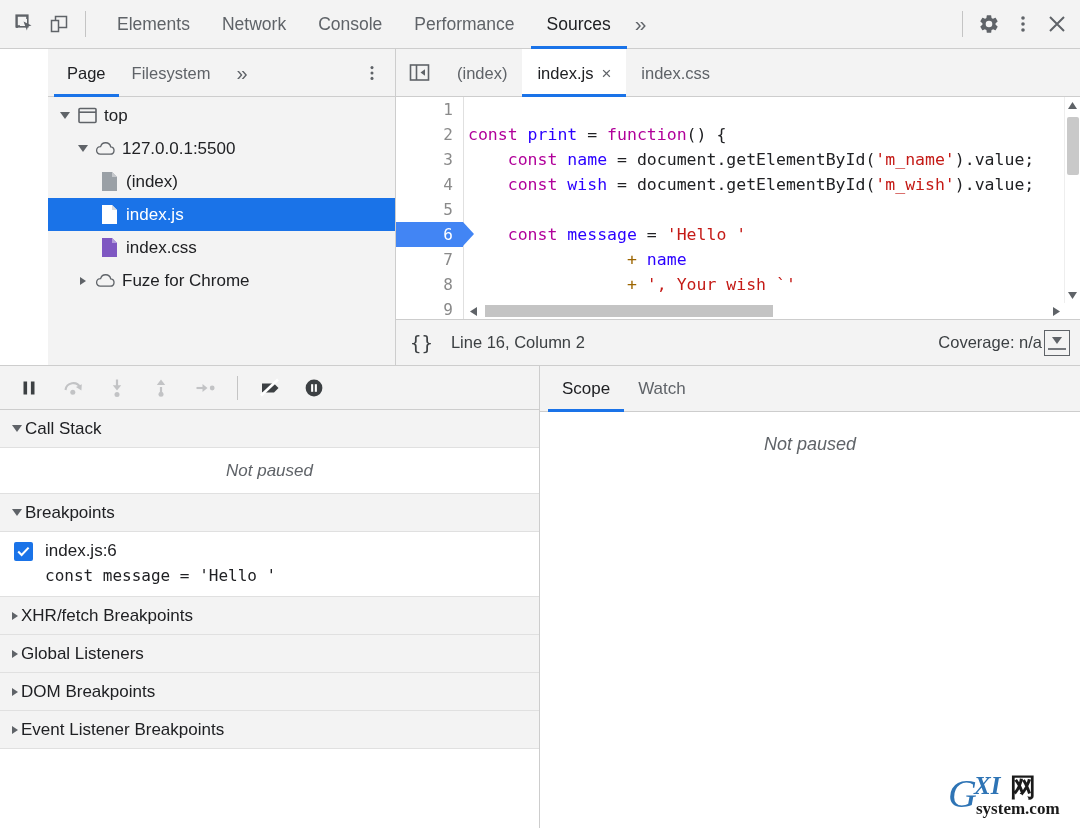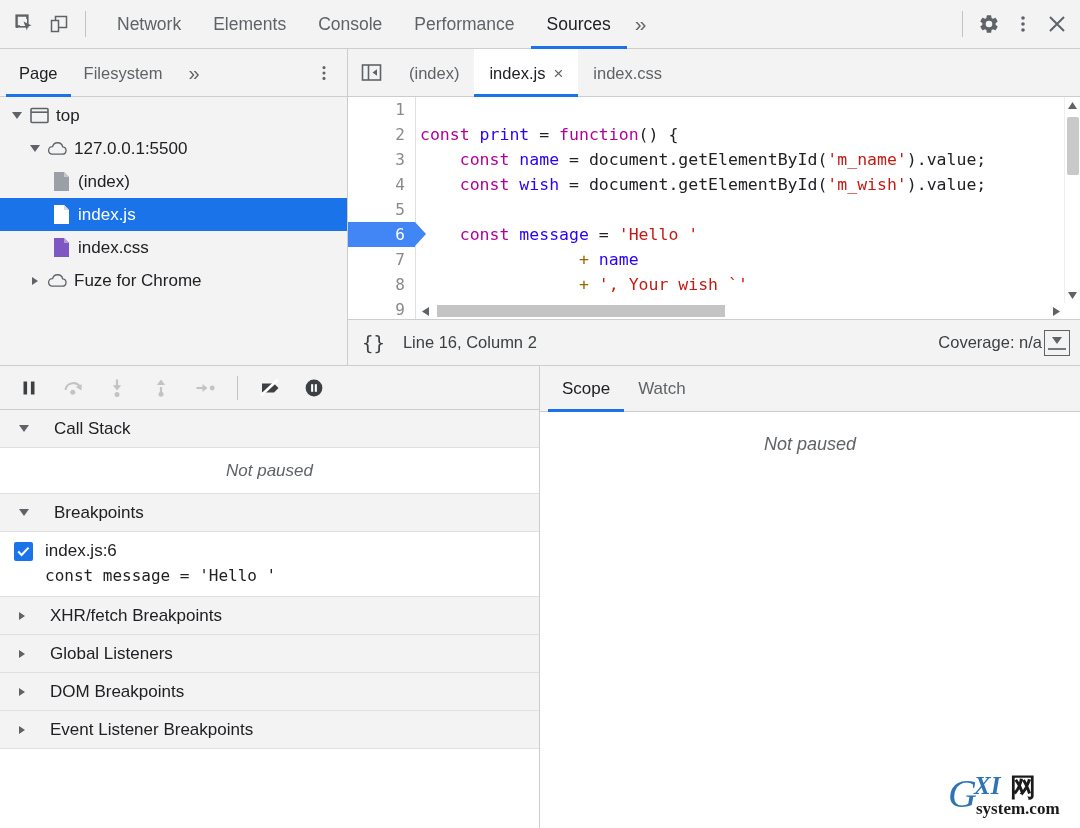--- a/index.html
+++ b/index.html
@@ -43,21 +43,21 @@
     height: 3px; background: #1a73e8;
   }
   .chev-more {
     display:flex; align-items:center; justify-content:center;
     padding: 0 8px; height: 49px; cursor: pointer;
     font-size: 21px; color: #5f6368; letter-spacing: -3px;
   }
   .toolbar-right { margin-left: auto; display: flex; align-items: center; }
 
   
-  .upper { display: flex; height: 317px; flex: 0 0 317px; border-bottom: 1px solid #cdcdcd; }
+  .upper { display: flex; height: 317px; flex: 0 0 317px; border-bottom: 1px solid #cdcdcd; padding-left: 48px; }
 
   
   .navigator { width: 348px; flex: 0 0 348px; display:flex; flex-direction:column;
                border-right: 1px solid #cdcdcd; background: #f3f3f3; }
   .nav-tabs {
     height: 48px; flex: 0 0 48px; display: flex; align-items: stretch;
     border-bottom: 1px solid #cdcdcd; background: #f3f3f3; padding-left: 6px;
   }
   .nav-tab {
     display:flex; align-items:center; padding: 0 13px; height: 48px;
@@ -162,22 +162,22 @@
   .debug-side { width: 540px; flex: 0 0 540px; display:flex; flex-direction:column;
                 border-right:1px solid #cdcdcd; background:#fff; }
   .debug-toolbar {
     height: 44px; flex: 0 0 44px; display:flex; align-items:center;
     background:#f3f3f3; border-bottom: 1px solid #cdcdcd; padding-left: 12px; gap: 10px;
   }
   .dbtn { width: 34px; height: 34px; display:flex; align-items:center; justify-content:center; cursor:pointer; }
   .dsep { width:1px; height:24px; background:#c4c4c4; margin: 0 5px; }
 
   .section-head {
-    height: 38px; display:flex; align-items:center; gap: 25px;
-    padding-left: 19px; font-size: 17px; color: #202124;
+    height: 38px; display:flex; align-items:center; gap: 3px;
+    padding-left: 12px; font-size: 17px; color: #202124;
     background: #f3f3f3; border-bottom: 1px solid #e0e0e0; cursor:pointer;
   }
   .sec-tri { width:0;height:0; border-left: 6px solid #5f6368; border-top:4.5px solid transparent; border-bottom:4.5px solid transparent; }
   .sec-tri.open { border-left:5.5px solid transparent; border-right:5.5px solid transparent; border-top:7px solid #5f6368; border-bottom:0; }
 
   .not-paused-row {
     height: 46px; display:flex; align-items:center; justify-content:center;
     font-style: italic; font-size: 17px; color: #5f6368;
     background: #fff; border-bottom: 1px solid #e0e0e0;
   }
@@ -227,22 +227,22 @@
     </div>
     <div class="tb-icon-btn">
       <svg width="22" height="22" viewBox="0 0 22 22">
         <rect x="7.5" y="3.5" width="11" height="11" stroke="#5f6368" stroke-width="1.5" fill="none"></rect>
         <rect x="3.5" y="7.5" width="7" height="11" stroke="#5f6368" stroke-width="1.5" fill="#f3f3f3"></rect>
       </svg>
     </div>
     <div class="tb-sep"></div>
 
     <div class="panel-tabs">
+      <div class="panel-tab">Elements</div>
       <div class="panel-tab">Network</div>
-      <div class="panel-tab">Elements</div>
       <div class="panel-tab">Console</div>
       <div class="panel-tab">Performance</div>
       <div class="panel-tab selected">Sources</div>
       <div class="chev-more">»</div>
     </div>
 
     <div class="toolbar-right">
       <div class="tb-sep"></div>
       <div class="tb-icon-btn">
         <svg width="22" height="22" viewBox="0 0 24 24">

